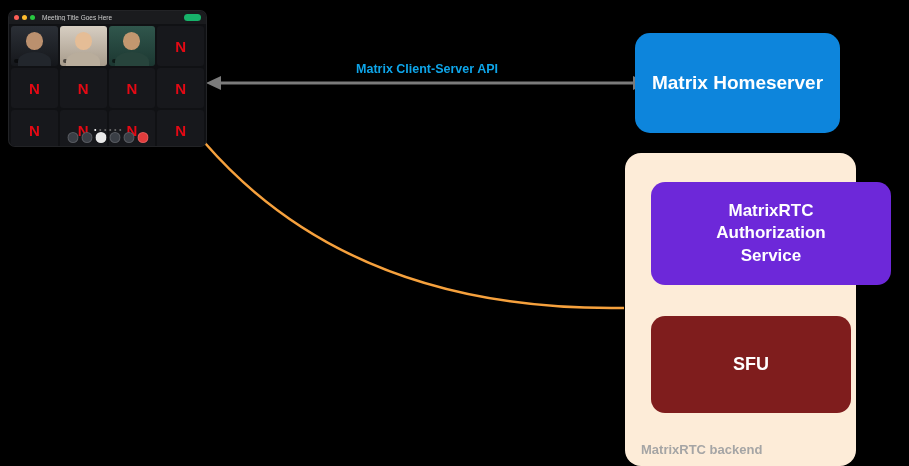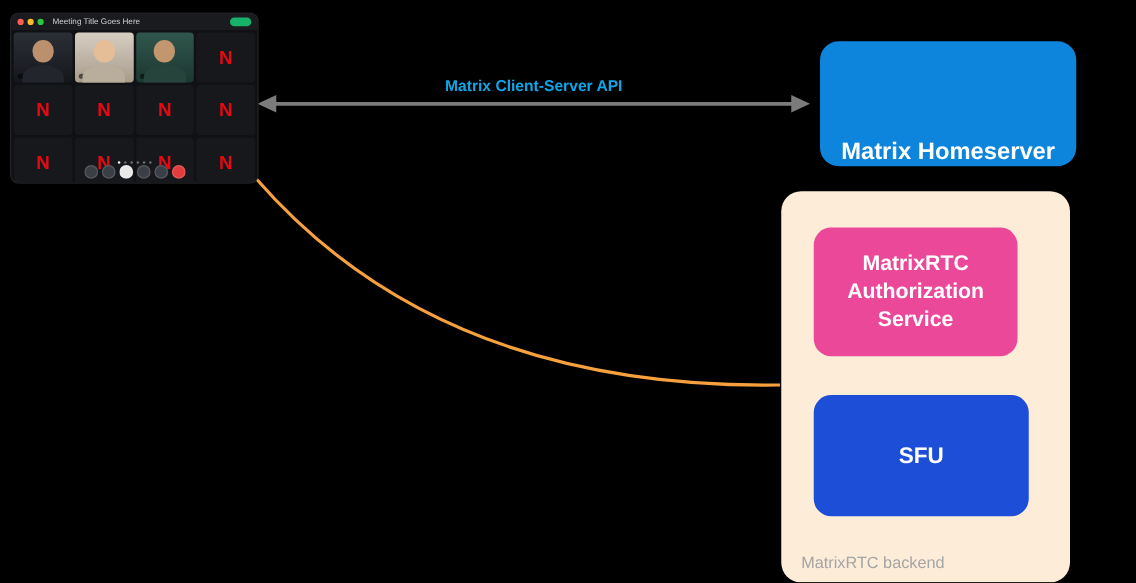--- a/index.html
+++ b/index.html
@@ -14,25 +14,25 @@
   .arrow-label {
     position: absolute; left: 427px; top: 62px; transform: translateX(-50%);
     font-size: 12.5px; font-weight: 600; color: #0ea5e9; z-index: 2; white-space: nowrap;
   }
 
   
   .box {
     position: absolute; display: flex; align-items: center; justify-content: center;
     text-align: center; color: #fff; font-weight: bold; z-index: 2;
   }
-  .homeserver { left: 656px; top: 33px; width: 205px; height: 100px; background: #0d85dc; border-radius: 15px; font-size: 19px; align-items: flex-end; }
+  .homeserver { left: 635px; top: 33px; width: 205px; height: 100px; background: #0d85dc; border-radius: 15px; font-size: 19px; }
   .backend { position: absolute; left: 625px; top: 153px; width: 231px; height: 313px; background: #fdecd8; border-radius: 16px; z-index: 2; }
-  .auth { position: absolute; left: 26px; top: 29px; width: 163px; height: 103px; background: #ec4899; border-radius: 14px; font-size: 17px; line-height: 1.32; white-space: pre-line; }
-  .sfu  { position: absolute; left: 26px; top: 163px; width: 172px; height: 97px; background: #1d4ed8; border-radius: 14px; font-size: 18px; }
-  .backend-label { position: absolute; left: 16px; bottom: 9px; font-size: 13px; font-weight: normal; color: #a5a5a5; margin-top: 34px; }
+  .auth { position: absolute; left: 26px; top: 29px; width: 240px; height: 103px; background: #6d28d9; border-radius: 14px; font-size: 17px; line-height: 1.32; white-space: pre-line; }
+  .sfu  { position: absolute; left: 26px; top: 163px; width: 200px; height: 97px; background: #7f1d1d; border-radius: 14px; font-size: 18px; }
+  .backend-label { position: absolute; left: 16px; bottom: 9px; font-size: 13px; font-weight: bold; color: #a5a5a5; margin-top: 34px; }
 
   
   .call-window {
     position: absolute; left: 8px; top: 10px; width: 197px; height: 135px;
     background: #101114; border-radius: 7px; overflow: hidden; z-index: 2;
     border: 1px solid rgba(255,255,255,.08);
   }
   .titlebar { height: 13px; background: #1a1b1e; display: flex; align-items: center; padding: 0 5px; gap: 3px; }
   .tl { width: 5px; height: 5px; border-radius: 50%; }
   .tl.r { background: #ff5f57; } .tl.y { background: #febc2e; } .tl.g { background: #28c840; }

